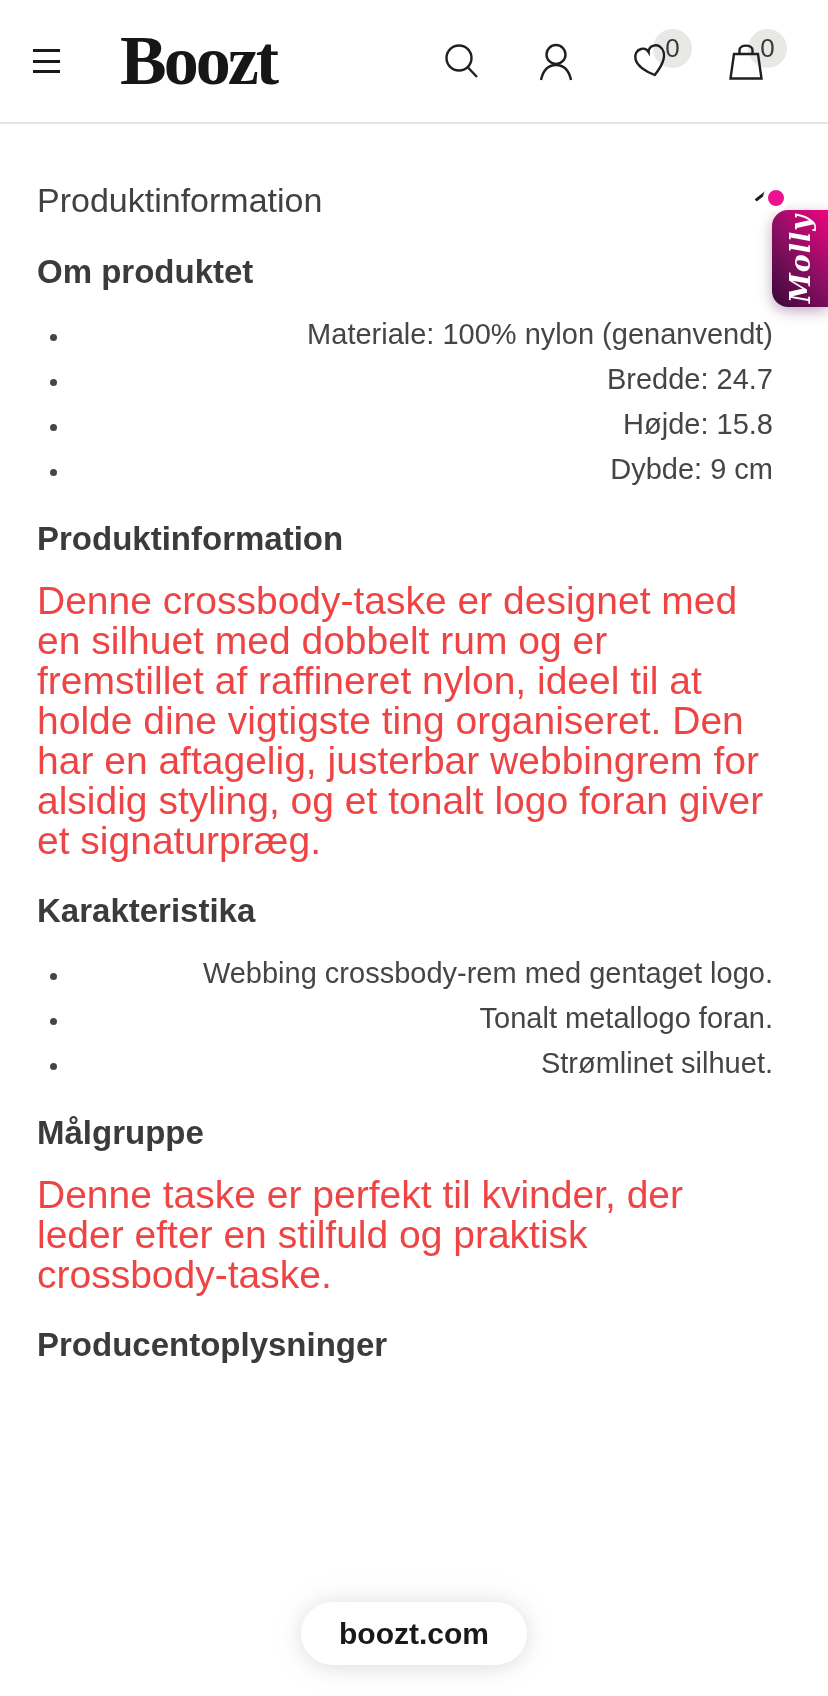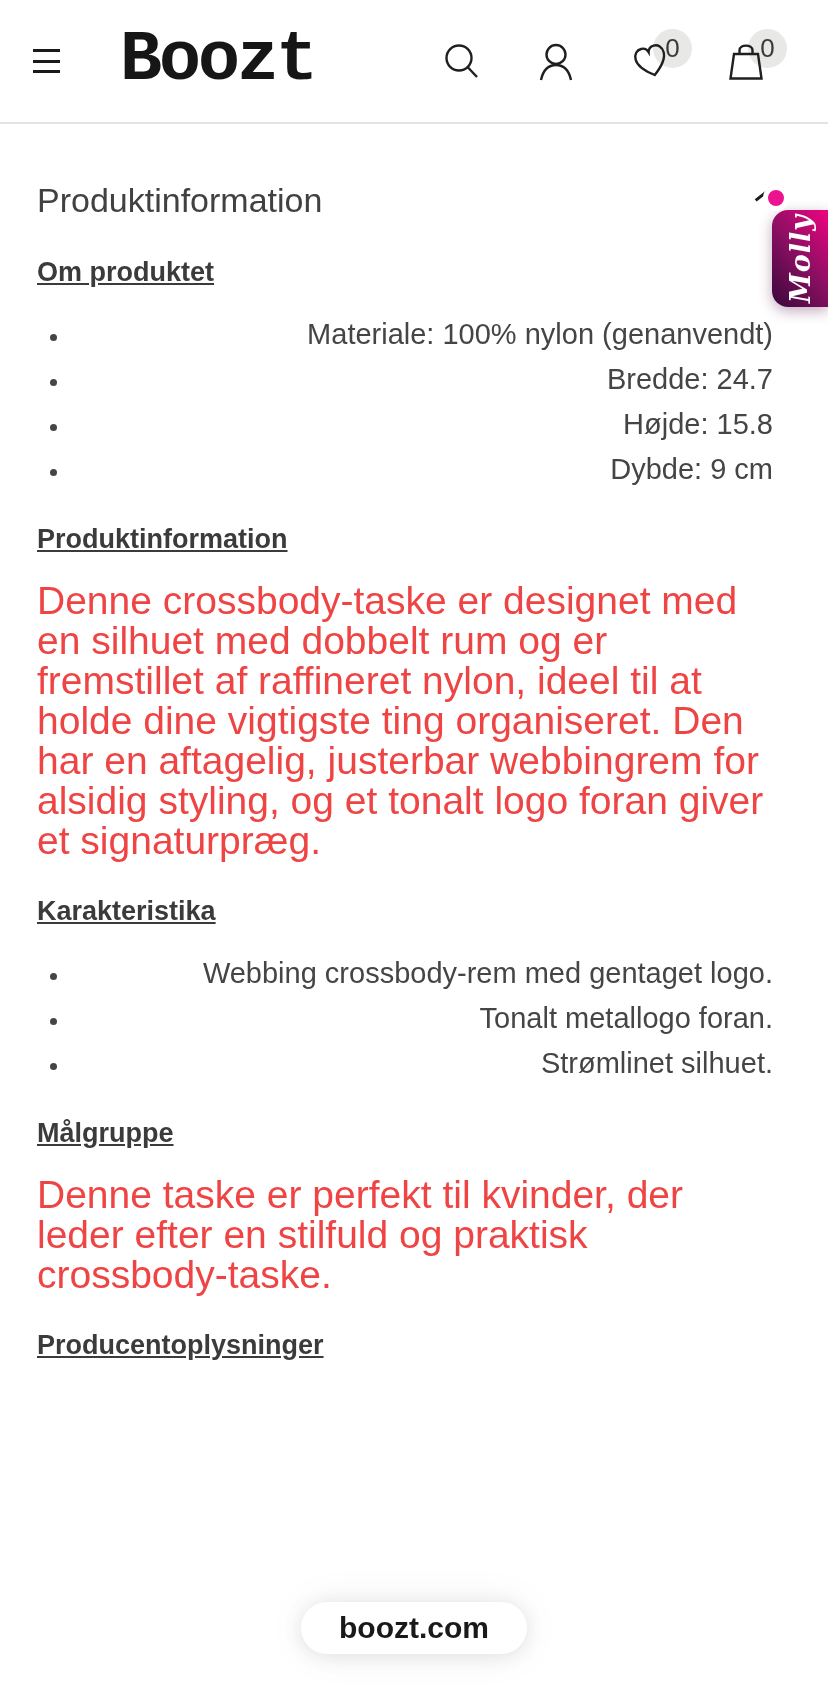--- a/index.html
+++ b/index.html
@@ -22,21 +22,21 @@
     background: #fff;
   }
   .menu-btn {
     width: 27px; height: 24px;
     display: flex; flex-direction: column; justify-content: space-between;
     cursor: pointer; flex: none;
   }
   .menu-btn span { display: block; width: 27px; height: 3px; background: #191919; }
   .logo {
     margin-left: 60px;
-    font-family: Liberation Mono, monospace;
+    font-family: Liberation Serif, serif;
     font-weight: 700;
     font-size: 70px;
     line-height: 1;
     letter-spacing: -3px;
     color: #161616;
     cursor: pointer;
   }
   .header-icons {
     margin-left: auto;
     margin-right: 63px;
@@ -57,24 +57,23 @@
   }
 
   
   .main { padding: 56px 55px 0 37px; }
   .page-title {
     font-size: 34px; font-weight: 500; color: #414141;
     line-height: 40px;
     margin: 0 0 30px 0;
   }
   .section h2 {
-    font-size: 27px; font-weight: 700; color: #3b3b3b;
+    font-size: 33px; font-weight: 700; color: #3b3b3b;
     line-height: 44px;
     margin: 28px 0 20px 0;
-    text-decoration: underline;
   }
   .section p { font-size: 39px; line-height: 40px; color: #ef4444; }
   .section ul { margin: 0; padding-left: 34px; list-style: disc; text-align: right; }
   .section li {
     font-size: 29px; line-height: 40px; color: #454545;
     margin-bottom: 5px; padding-left: 2px;
   }
   .section li::marker { color: #454545; font-size: 24px; }
 
   
@@ -108,21 +107,21 @@
     width: 16px; height: 3px;
     background: #1b1b1b;
     transform: rotate(-38deg);
     z-index: 1;
   }
 
   
   .domain-pill {
     position: absolute; top: 1602px; left: 50%;
     transform: translateX(-50%);
-    height: 52px; padding: 0 38px;
+    height: 63px; padding: 0 38px;
     background: #ffffff;
     border-radius: 32px;
     display: flex; align-items: center; justify-content: center;
     font-size: 30px; font-weight: 600; color: #191919;
     box-shadow: 0 2px 20px rgba(0,0,0,0.10), 0 0 45px rgba(0,0,0,0.05);
     cursor: pointer;
   }
 </style>
 </head>
 <body>

